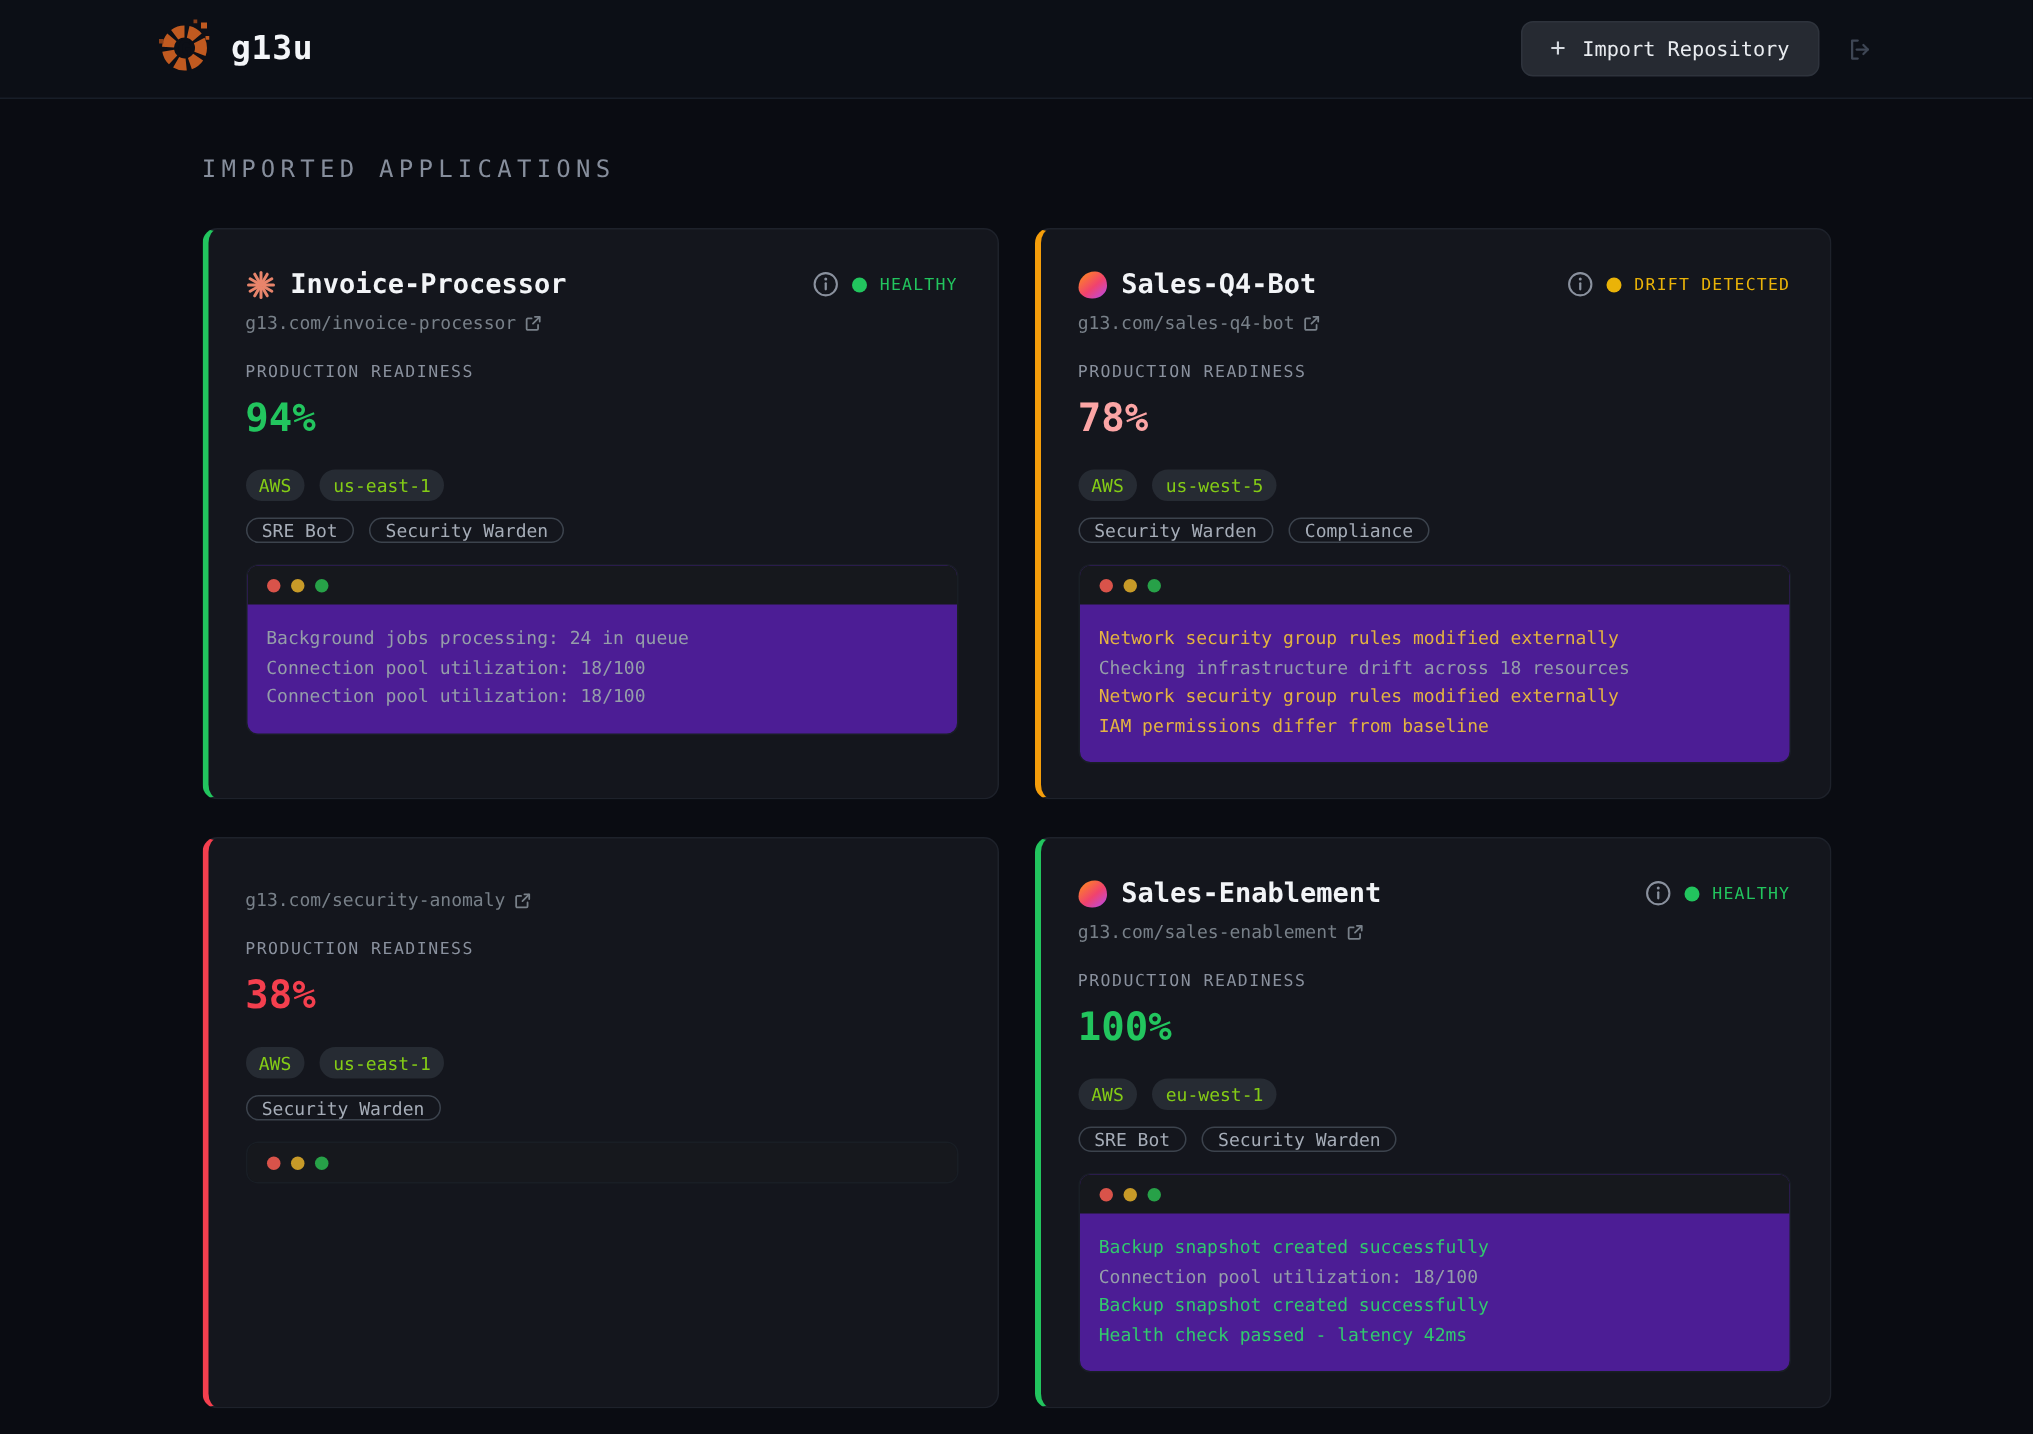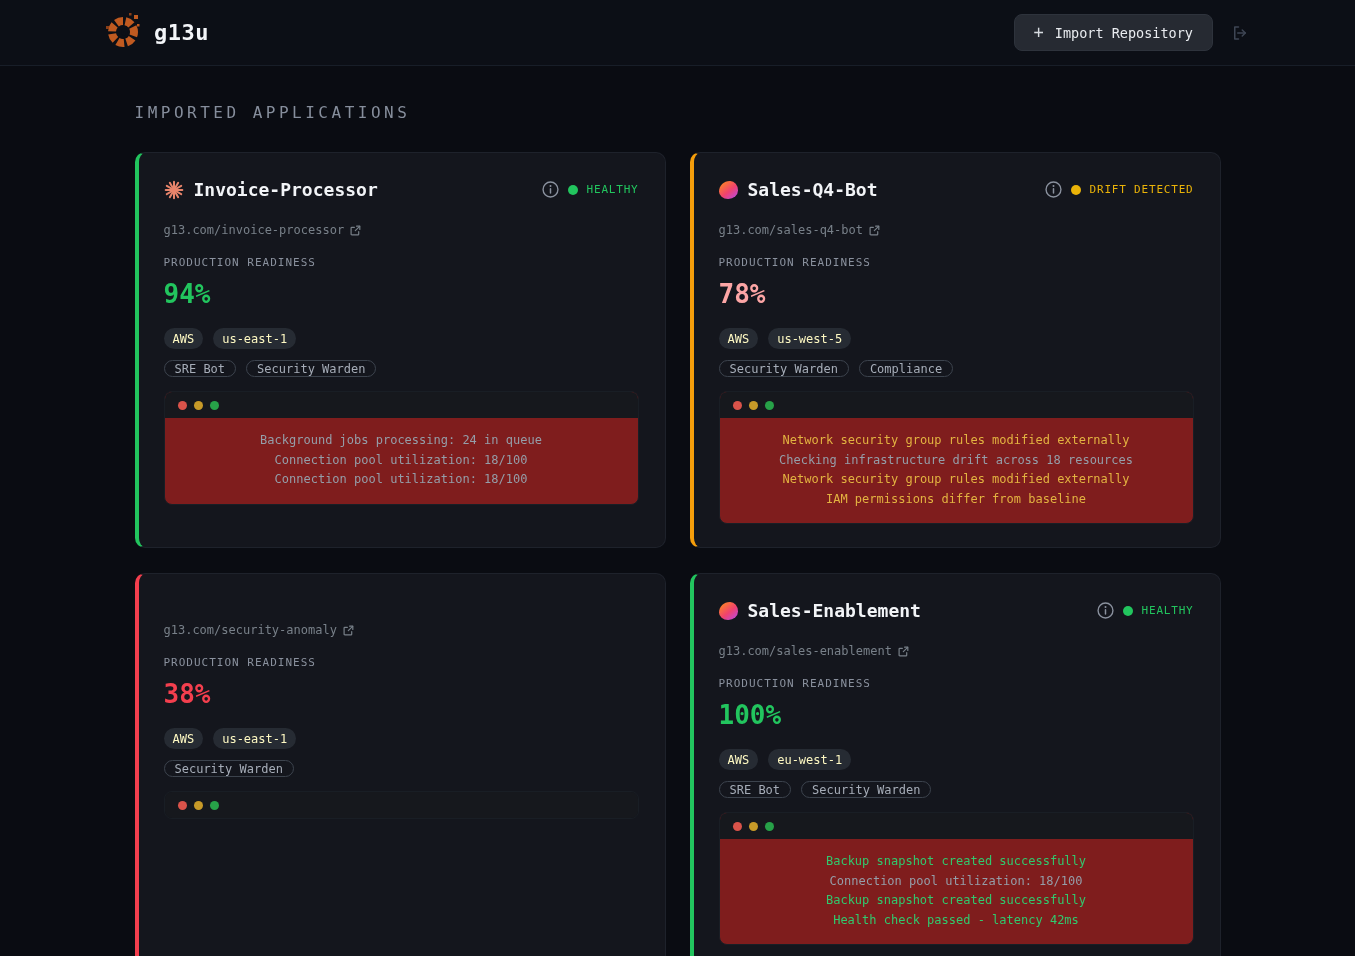--- a/index.html
+++ b/index.html
@@ -59,21 +59,21 @@
   }
   .card-head { display: flex; align-items: center; justify-content: space-between; }
   .card-title-wrap { display: flex; align-items: center; gap: 10px; }
   .app-name { font-size: 18px; font-weight: bold; color: #f2f4f7; }
   .card-status { display: flex; align-items: center; gap: 9px; }
   .info-icon { display: inline-flex; color: #8a919e; cursor: pointer; }
   .status-dot { width: 10px; height: 10px; border-radius: 50%; background: #22c55e; }
   .status-label { font-size: 11px; letter-spacing: 0.8px; font-weight: 500; }
 
   .app-url {
-    margin-top: 23px;
+    margin-top: 8px;
     display: flex; align-items: center; gap: 6px;
     font-size: 12px; color: #788089; cursor: pointer; width: max-content;
   }
   .ext-icon { color: #788089; }
 
   .readiness-label {
     margin-top: 19px;
     font-size: 11px; letter-spacing: 1px;
     color: #8a919e;
   }
@@ -83,31 +83,30 @@
   }
 
   .tags { display: flex; gap: 10px; flex-wrap: wrap; }
   .infra-tags { margin-top: 12px; }
   .agent-tags { margin-top: 11px; }
   .pill {
     display: inline-flex; align-items: center;
     height: 21px; padding: 0 10px;
     border-radius: 999px; font-size: 12px; white-space: nowrap;
   }
-  .pill-filled { background: #262b33; color: #fef9c3; padding: 0 9px; }
+  .pill-filled { background: #262b33; color: #84cc16; padding: 0 9px; }
   .pill-outline { border: 1px solid #3c434d; color: #a6adb8; height: 17px; }
 
   
   .terminal {
     margin-top: 14px;
-    background: #7f1d1d;
+    background: #4c1d95;
     border: 1px solid #191e25;
     border-radius: 8px;
     overflow: hidden;
-    text-align: center;
   }
   .terminal-bar {
     height: 26px; background: #16181d;
     display: flex; align-items: center; gap: 7px;
     padding: 0 13px;
   }
   .dot { width: 9px; height: 9px; border-radius: 50%; }
   .dot-red { background: #d9534a; }
   .dot-yellow { background: #c79a28; }
   .dot-green { background: #27a148; }

